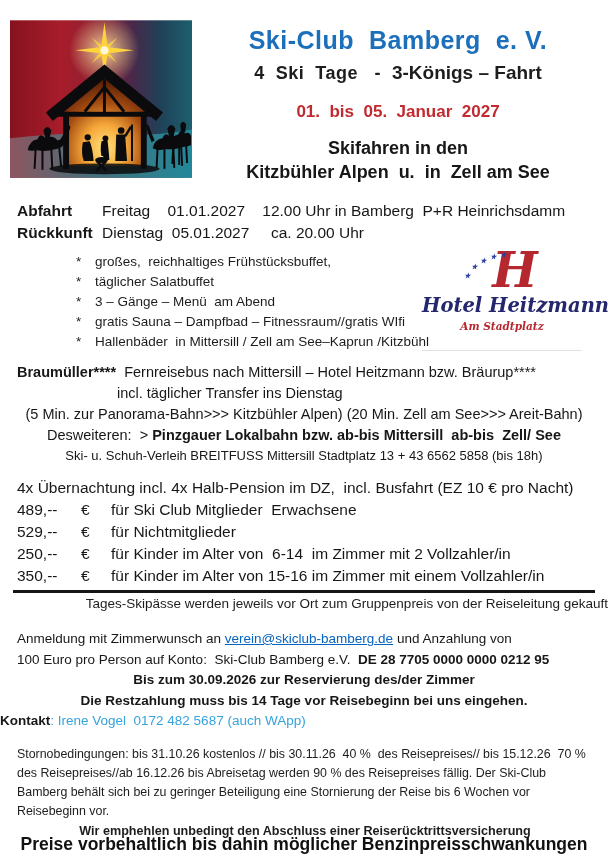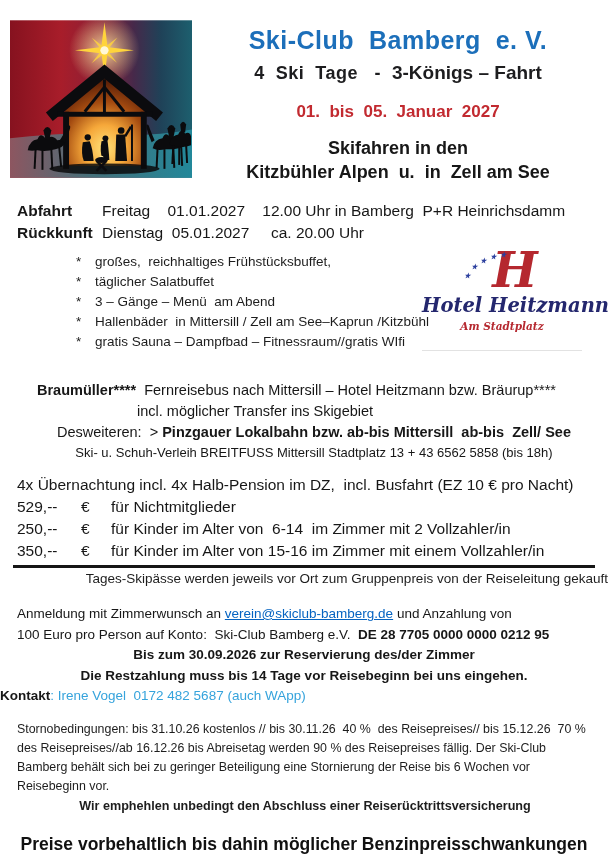--- a/index.html
+++ b/index.html
@@ -36,21 +36,21 @@
   .lstar.p2{left:-21px;top:15px;}
   .lstar.p3{left:-12px;top:9px;}
   .lstar.p4{left:-2px;top:5px;}
   .lstar.p5{left:8px;top:3px;}
   .hotel-name{font-family:"DejaVu Serif",serif;font-style:italic;font-weight:bold;
               font-size:19.5px;color:#24276e;margin-top:2px;white-space:nowrap;}
   .hotel-tag{font-family:"DejaVu Serif",serif;font-style:italic;font-weight:bold;
              font-size:10.5px;color:#b5282f;margin-top:3px;}
 
   
-  .transport{margin-top:28px;font-size:14.5px;line-height:21px;color:#171717;padding-left:20px;}
+  .transport{margin-top:10px;font-size:14.5px;line-height:21px;color:#171717;}
   .t1{margin-left:17px;}
   .t2{margin-left:117px;}
   .t-center{text-align:center;}
   .t-small{font-size:13px;line-height:20px;}
   .bold{font-weight:bold;}
 
   
   .pricing{margin:11px 0 0 17px;font-size:15.5px;line-height:22px;color:#171717;}
   .price-col{display:inline-block;width:64px;}
   .eur-col{display:inline-block;width:30px;}
@@ -202,50 +202,54 @@
     <div>
       <span class="sched-label" data-bind="schedule.return_label">Rückkunft</span><span data-bind="schedule.return_text">Dienstag  05.01.2027     ca. 20.00 Uhr</span>
     </div>
   </div>
 
   <div class="amen-wrap">
     <div class="amenities">
       <div><span class="amen-bullet" data-bind="amenities.bullet">*</span><span data-bind="amenities.items.0">großes,  reichhaltiges Frühstücksbuffet,</span></div>
       <div><span class="amen-bullet" data-bind="amenities.bullet">*</span><span data-bind="amenities.items.1">täglicher Salatbuffet</span></div>
       <div><span class="amen-bullet" data-bind="amenities.bullet">*</span><span data-bind="amenities.items.2">3 – Gänge – Menü  am Abend</span></div>
+      <div><span class="amen-bullet" data-bind="amenities.bullet">*</span><span data-bind="amenities.items.3">gratis Sauna – Dampfbad – Fitnessraum//gratis WIfi</span></div>
       <div><span class="amen-bullet" data-bind="amenities.bullet">*</span><span data-bind="amenities.items.4">Hallenbäder  in Mittersill / Zell am See–Kaprun /Kitzbühl</span></div>
-      <div><span class="amen-bullet" data-bind="amenities.bullet">*</span><span data-bind="amenities.items.3">gratis Sauna – Dampfbad – Fitnessraum//gratis WIfi</span></div>
     </div>
     <div class="logo-box">
       <span class="monogram">
         <span class="lstar p1" data-bind="hotel_logo.star_icon">★</span>
         <span class="lstar p2" data-bind="hotel_logo.star_icon">★</span>
         <span class="lstar p3" data-bind="hotel_logo.star_icon">★</span>
         <span class="lstar p4" data-bind="hotel_logo.star_icon">★</span>
         <span class="lstar p5" data-bind="hotel_logo.star_icon">★</span>
         <span data-bind="hotel_logo.monogram">H</span>
       </span>
       <div class="hotel-name" data-bind="hotel_logo.name">Hotel Heitzmann</div>
       <div class="hotel-tag" data-bind="hotel_logo.tagline">Am Stadtplatz</div>
     </div>
   </div>
 
   <div class="transport">
     <div class="t1">
       <span class="bold" data-bind="transport.bus_label">Braumüller****</span><span data-bind="transport.bus_text">  Fernreisebus nach Mittersill – Hotel Heitzmann bzw. Bräurup****</span>
     </div>
-    <div class="t2" data-bind="transport.transfer">incl. möglicher Transfer ins Skigebiet</div>
+    <div class="t2" data-bind="transport.transfer">incl. täglicher Transfer ins Dienstag</div>
+    <div class="t-center" data-bind="transport.transfer_detail">(5 Min. zur Panorama-Bahn&gt;&gt;&gt; Kitzbühler Alpen) (20 Min. Zell am See&gt;&gt;&gt; Areit-Bahn)</div>
     <div class="t-center">
       <span data-bind="transport.additional_pre">Desweiteren:  &gt; </span><span class="bold" data-bind="transport.additional_bold">Pinzgauer Lokalbahn bzw. ab-bis Mittersill  ab-bis  Zell/ See</span>
     </div>
     <div class="t-center t-small" data-bind="transport.rental">Ski- u. Schuh-Verleih BREITFUSS Mittersill Stadtplatz 13 + 43 6562 5858 (bis 18h)</div>
   </div>
 
   <div class="pricing">
     <div data-bind="pricing.intro">4x Übernachtung incl. 4x Halb-Pension im DZ,  incl. Busfahrt (EZ 10 € pro Nacht)</div>
+    <div>
+      <span class="price-col" data-bind="pricing.rows.0.price">489,--</span><span class="eur-col" data-bind="pricing.rows.0.currency">€</span><span data-bind="pricing.rows.0.description">für Ski Club Mitglieder  Erwachsene</span>
+    </div>
     <div>
       <span class="price-col" data-bind="pricing.rows.1.price">529,--</span><span class="eur-col" data-bind="pricing.rows.1.currency">€</span><span data-bind="pricing.rows.1.description">für Nichtmitglieder</span>
     </div>
     <div>
       <span class="price-col" data-bind="pricing.rows.2.price">250,--</span><span class="eur-col" data-bind="pricing.rows.2.currency">€</span><span data-bind="pricing.rows.2.description">für Kinder im Alter von  6-14  im Zimmer mit 2 Vollzahler/in</span>
     </div>
     <div>
       <span class="price-col" data-bind="pricing.rows.3.price">350,--</span><span class="eur-col" data-bind="pricing.rows.3.currency">€</span><span data-bind="pricing.rows.3.description">für Kinder im Alter von 15-16 im Zimmer mit einem Vollzahler/in</span>
     </div>
   </div>

